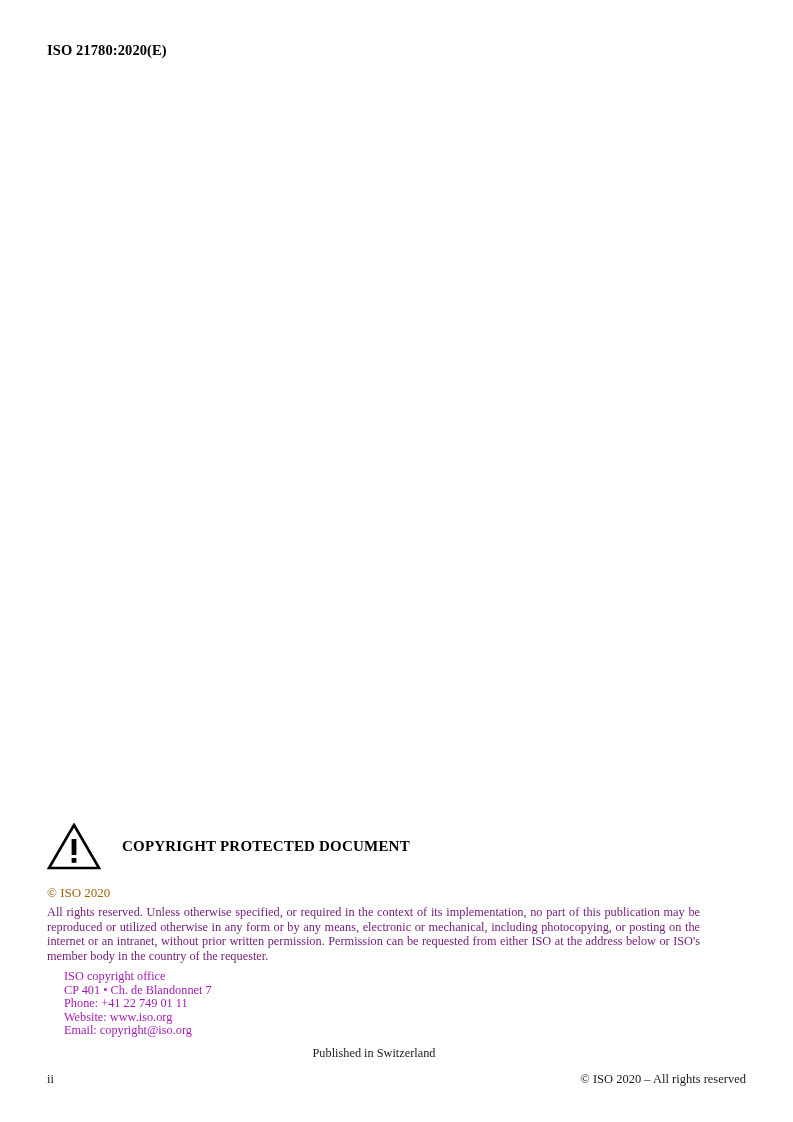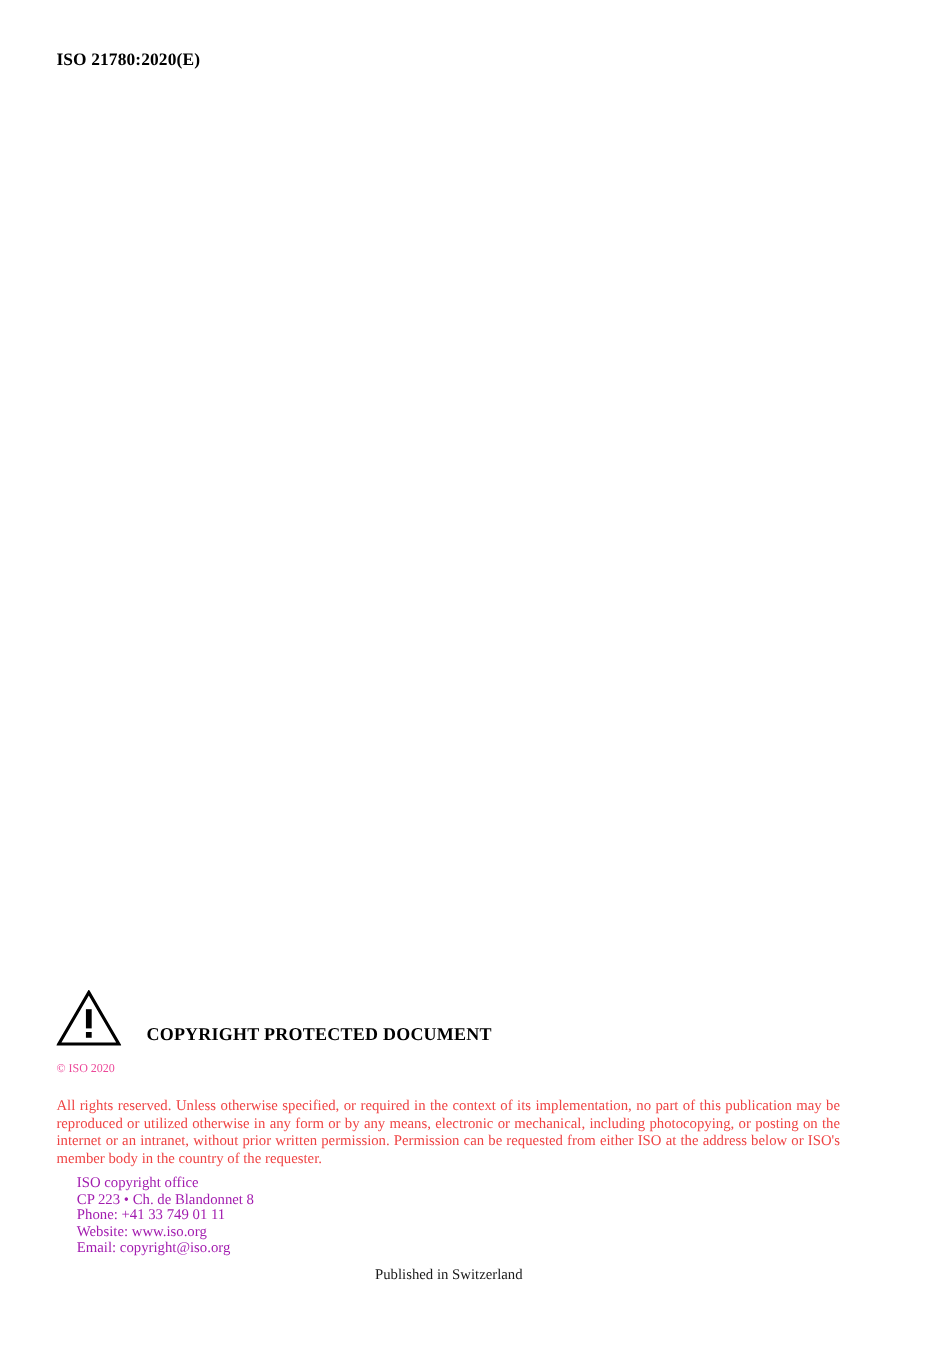--- a/index.html
+++ b/index.html
@@ -37,51 +37,51 @@
   
   .copyright-block {
     position: absolute;
     left: 47px;
     top: 820px;
     width: 654px;
   }
 
   .cp-title-row {
     display: flex;
-    align-items: flex-end;
+    align-items: center;
     height: 52px;
   }
   .warning-icon {
     width: 54px;
     height: 47px;
     flex: 0 0 54px;
     display: block;
   }
   .cp-title {
     margin-left: 21px;
     font-family: "Liberation Serif", serif;
     font-weight: bold;
     font-size: 15px;
     letter-spacing: 0.2px;
     color: #000;
   }
 
   .cp-year {
     margin-top: 13px;
-    font-size: 10px;
-    color: #ec4899;
+    font-size: 13px;
+    color: #a16207;
   }
 
   .cp-body {
-    margin-top: 18px;
+    margin-top: 4px;
     font-size: 12.3px;
     line-height: 14.6px;
     text-align: justify;
     width: 653px;
-    color: #ef4444;
+    color: #701a75;
   }
 
   .cp-address {
     margin-top: 7px;
     margin-left: 17px;
     font-size: 12.3px;
     line-height: 13.5px;
     color: #a21caf;
   }
   .cp-address div {
@@ -136,23 +136,27 @@
       </svg>
       <div class="cp-title">COPYRIGHT PROTECTED DOCUMENT</div>
     </div>
 
     <div class="cp-year">©  ISO 2020</div>
 
     <div class="cp-body">All rights reserved. Unless otherwise specified, or required in the context of its implementation, no part of this publication may be reproduced or utilized otherwise in any form or by any means, electronic or mechanical, including photocopying, or posting on the internet or an intranet, without prior written permission. Permission can be requested from either ISO at the address below or ISO's member body in the country of the requester.</div>
 
     <div class="cp-address">
       <div>ISO copyright office</div>
-      <div>CP 223 • Ch. de Blandonnet 8</div>
-      <div>Phone: +41 33 749 01 11</div>
+      <div>CP 401 • Ch. de Blandonnet 7</div>
+      <div>Phone: +41 22 749 01 11</div>
       <div>Website: www.iso.org</div>
       <div>Email: copyright@iso.org</div>
     </div>
 
     <div class="cp-published">Published in Switzerland</div>
   </div>
 
+  <div class="footer">
+    <div class="footer-page-number">ii</div>
+    <div class="footer-rights">© ISO 2020 – All rights reserved</div>
+  </div>
 
 </div>
 
 </body></html>

